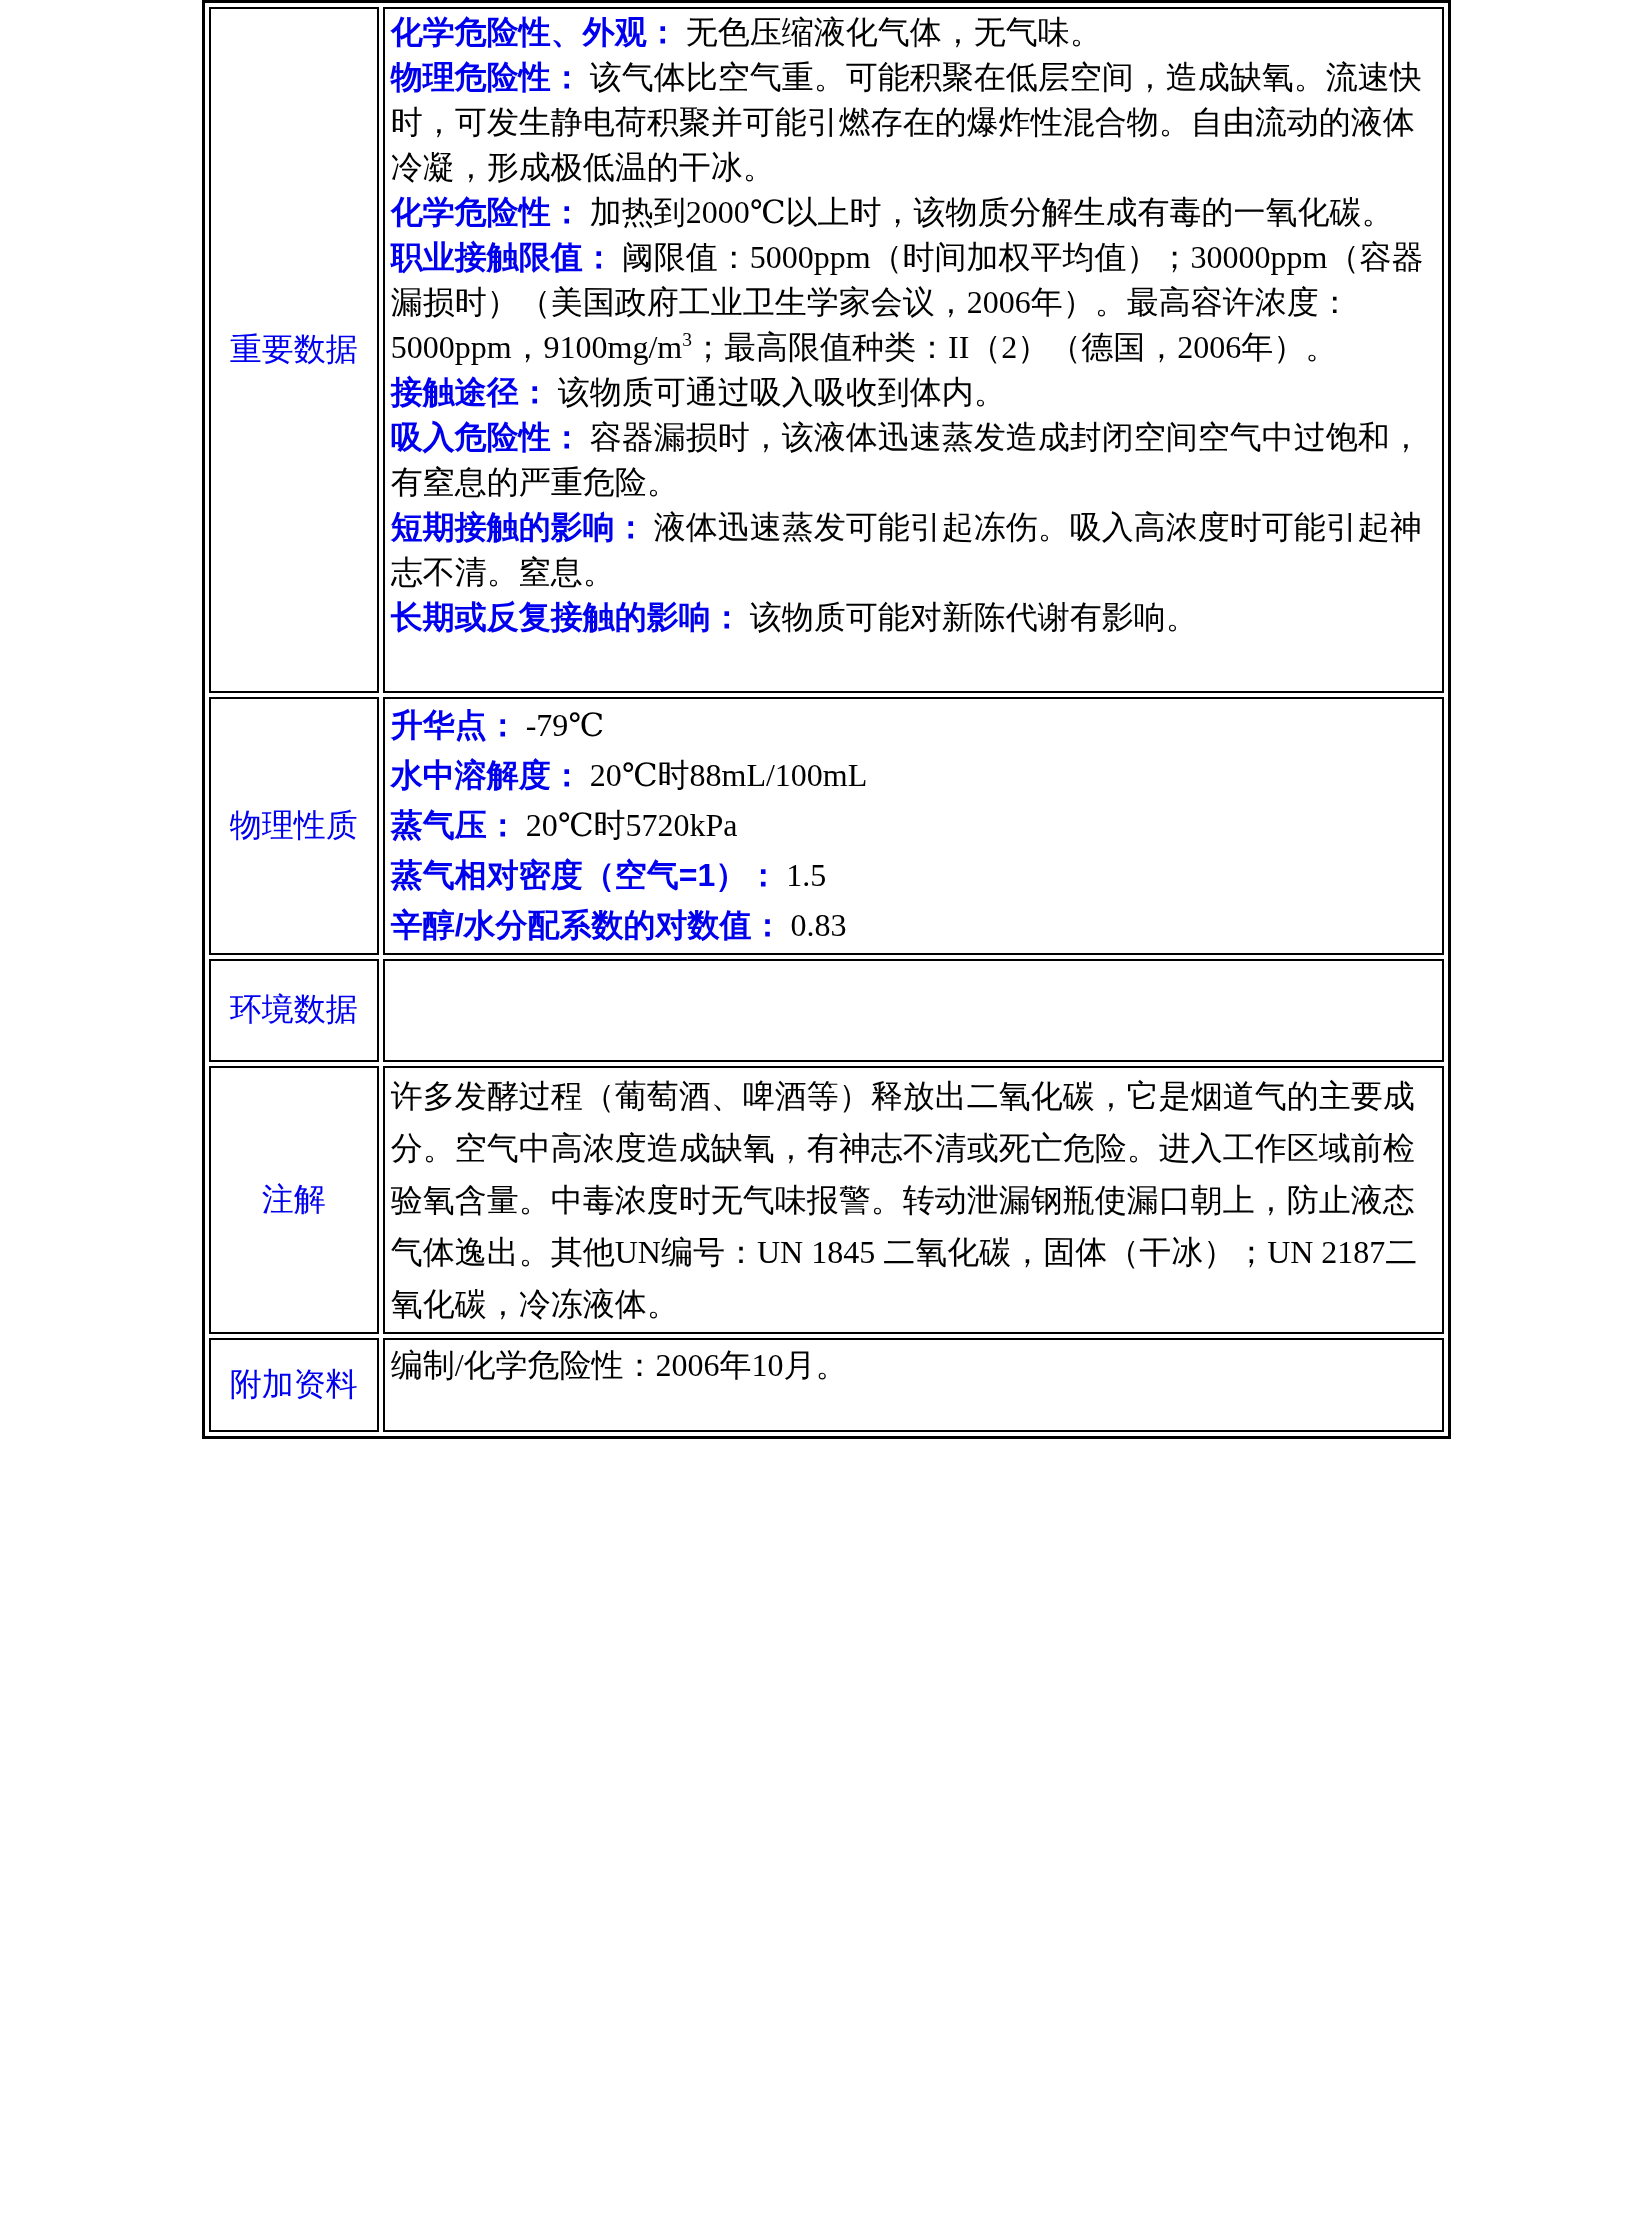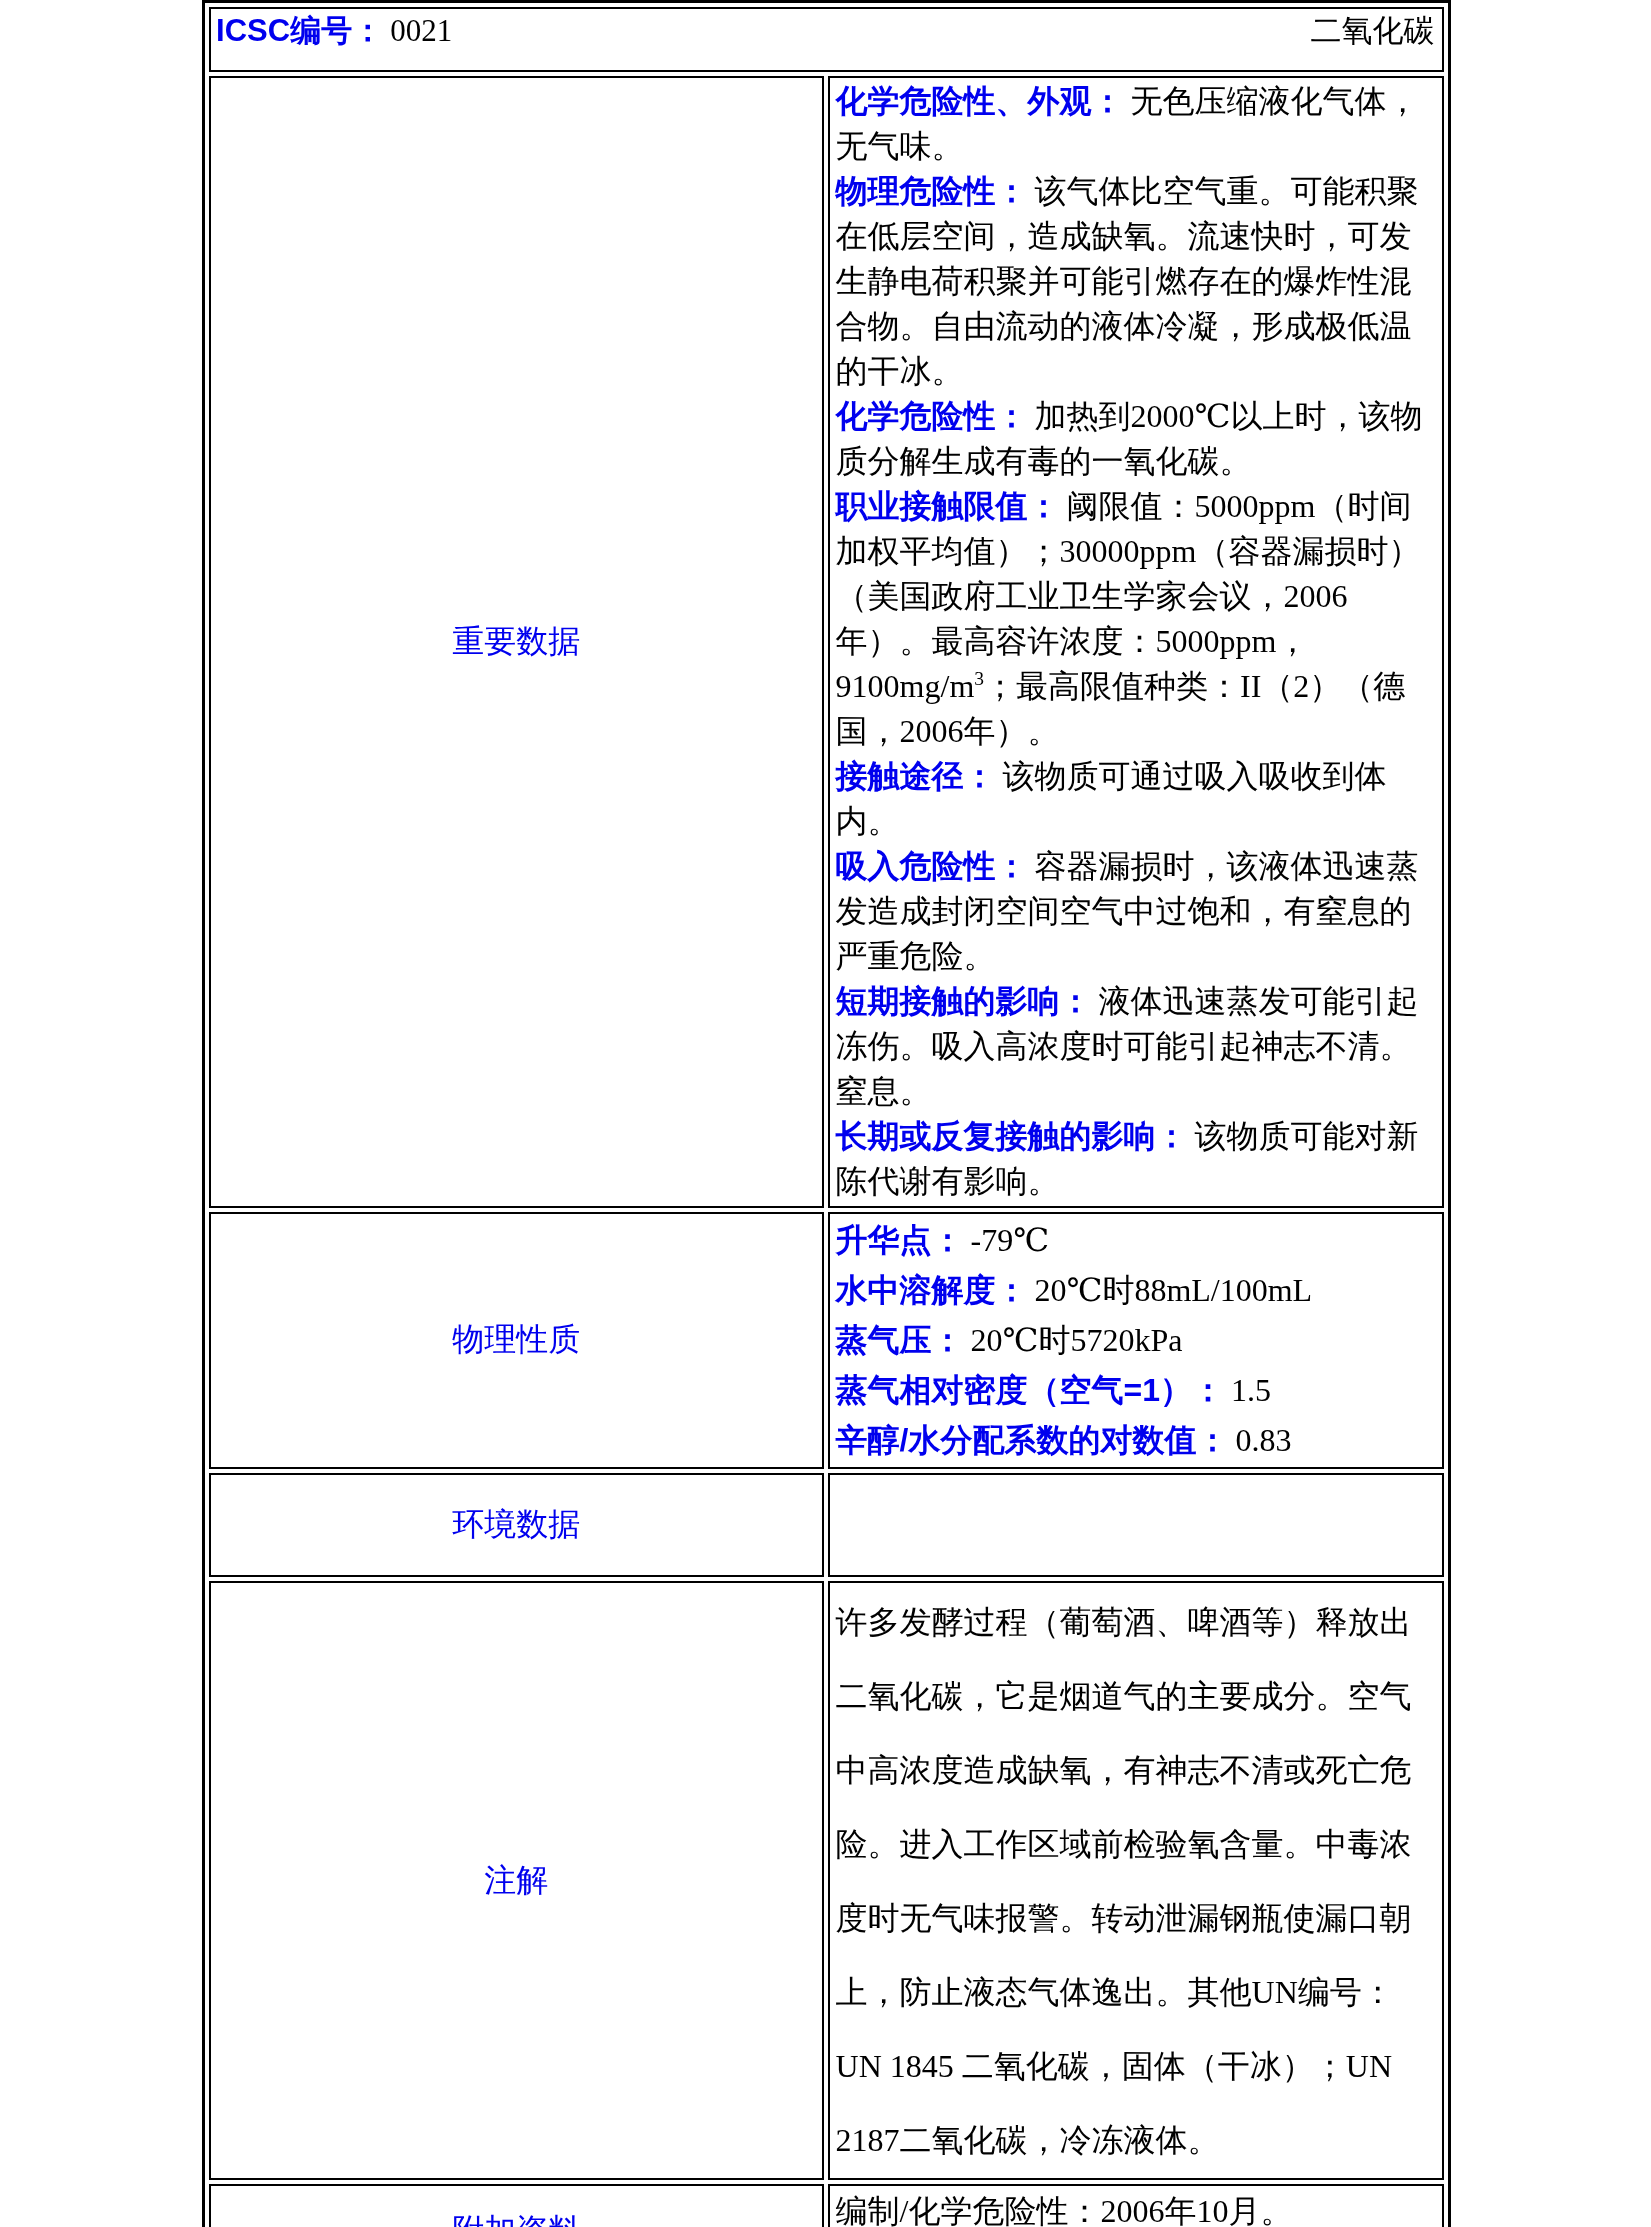--- a/index.html
+++ b/index.html
@@ -64,43 +64,33 @@
     font-weight: bold;
     color: #0000ee;
     margin-right: 7px;
   }
   .black-val { color: #000; }
   .header-right { color: #000; padding-right: 1.4px; }
 
   .content-cell p { margin: 0; font-size: 32px; color: #000; text-align: left; }
   .import-text p { line-height: 45px; }
   .props-text  p { line-height: 50px; }
-  .notes-text  p { line-height: 74px; }
+  .notes-text  p { line-height: 52px; }
   .addl-text   p { line-height: 43px; margin-top: 2.8px; }
   sup.sup3 { font-size: 19.5px; line-height: 0; vertical-align: super; }
 </style>
 </head>
 <body>
 
 <div class="page">
 
 
   <table class="card">
 
     <tbody>
-        <tr>
-      <td colspan="2" class="cell h-header">
-        <div class="header-flex">
-          <div>
-            <span class="lbl">ICSC编号：</span><span class="black-val">0021</span>
-          </div>
-          <div class="header-right">二氧化碳</div>
-        </div>
-      </td>
-    </tr>
 
     <tr>
       <td class="cell label-cell h-import">重要数据</td>
       <td class="cell content-cell import-text h-import">
         <p><span class="lbl">化学危险性、外观：</span><span>无色压缩液化气体，无气味。</span></p>
         <p><span class="lbl">物理危险性：</span><span>该气体比空气重。可能积聚在低层空间，造成缺氧。流速快时，可发生静电荷积聚并可能引燃存在的爆炸性混合物。自由流动的液体冷凝，形成极低温的干冰。</span></p>
         <p><span class="lbl">化学危险性：</span><span>加热到2000℃以上时，该物质分解生成有毒的一氧化碳。</span></p>
         <p><span class="lbl">职业接触限值：</span><span>阈限值：5000ppm（时间加权平均值）；30000ppm（容器漏损时）（美国政府工业卫生学家会议，2006年）。最高容许浓度：5000ppm，9100mg/m</span><sup class="sup3">3</sup><span>；最高限值种类：II（2）（德国，2006年）。</span></p>
         <p><span class="lbl">接触途径：</span><span>该物质可通过吸入吸收到体内。</span></p>
         <p><span class="lbl">吸入危险性：</span><span>容器漏损时，该液体迅速蒸发造成封闭空间空气中过饱和，有窒息的严重危险。</span></p>

